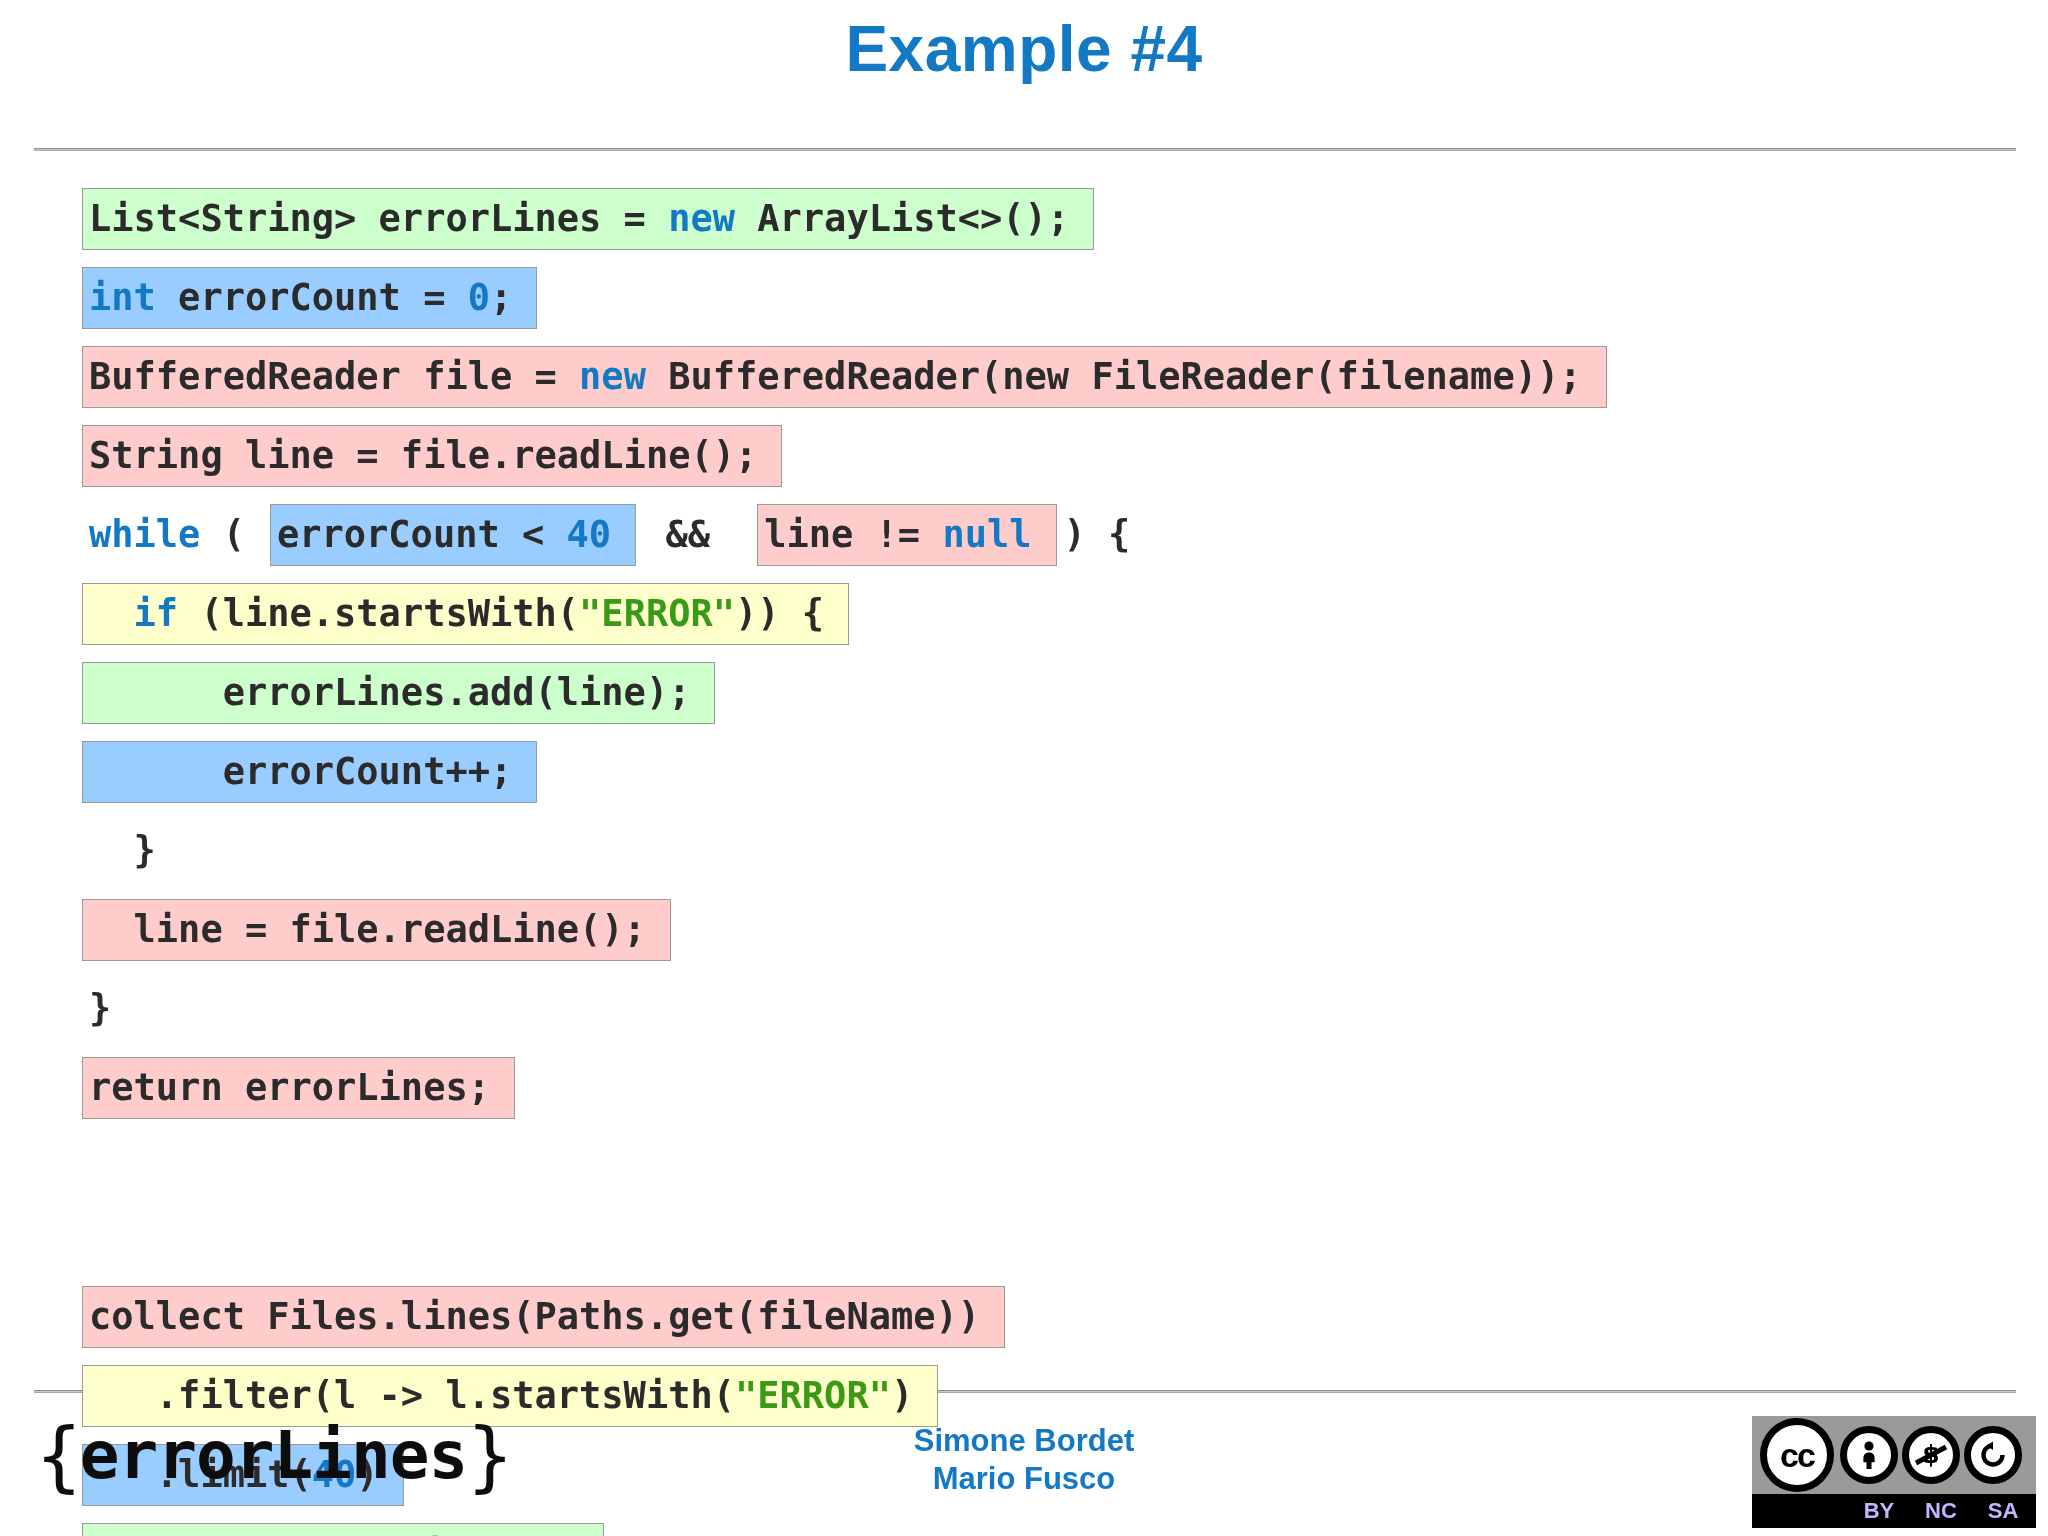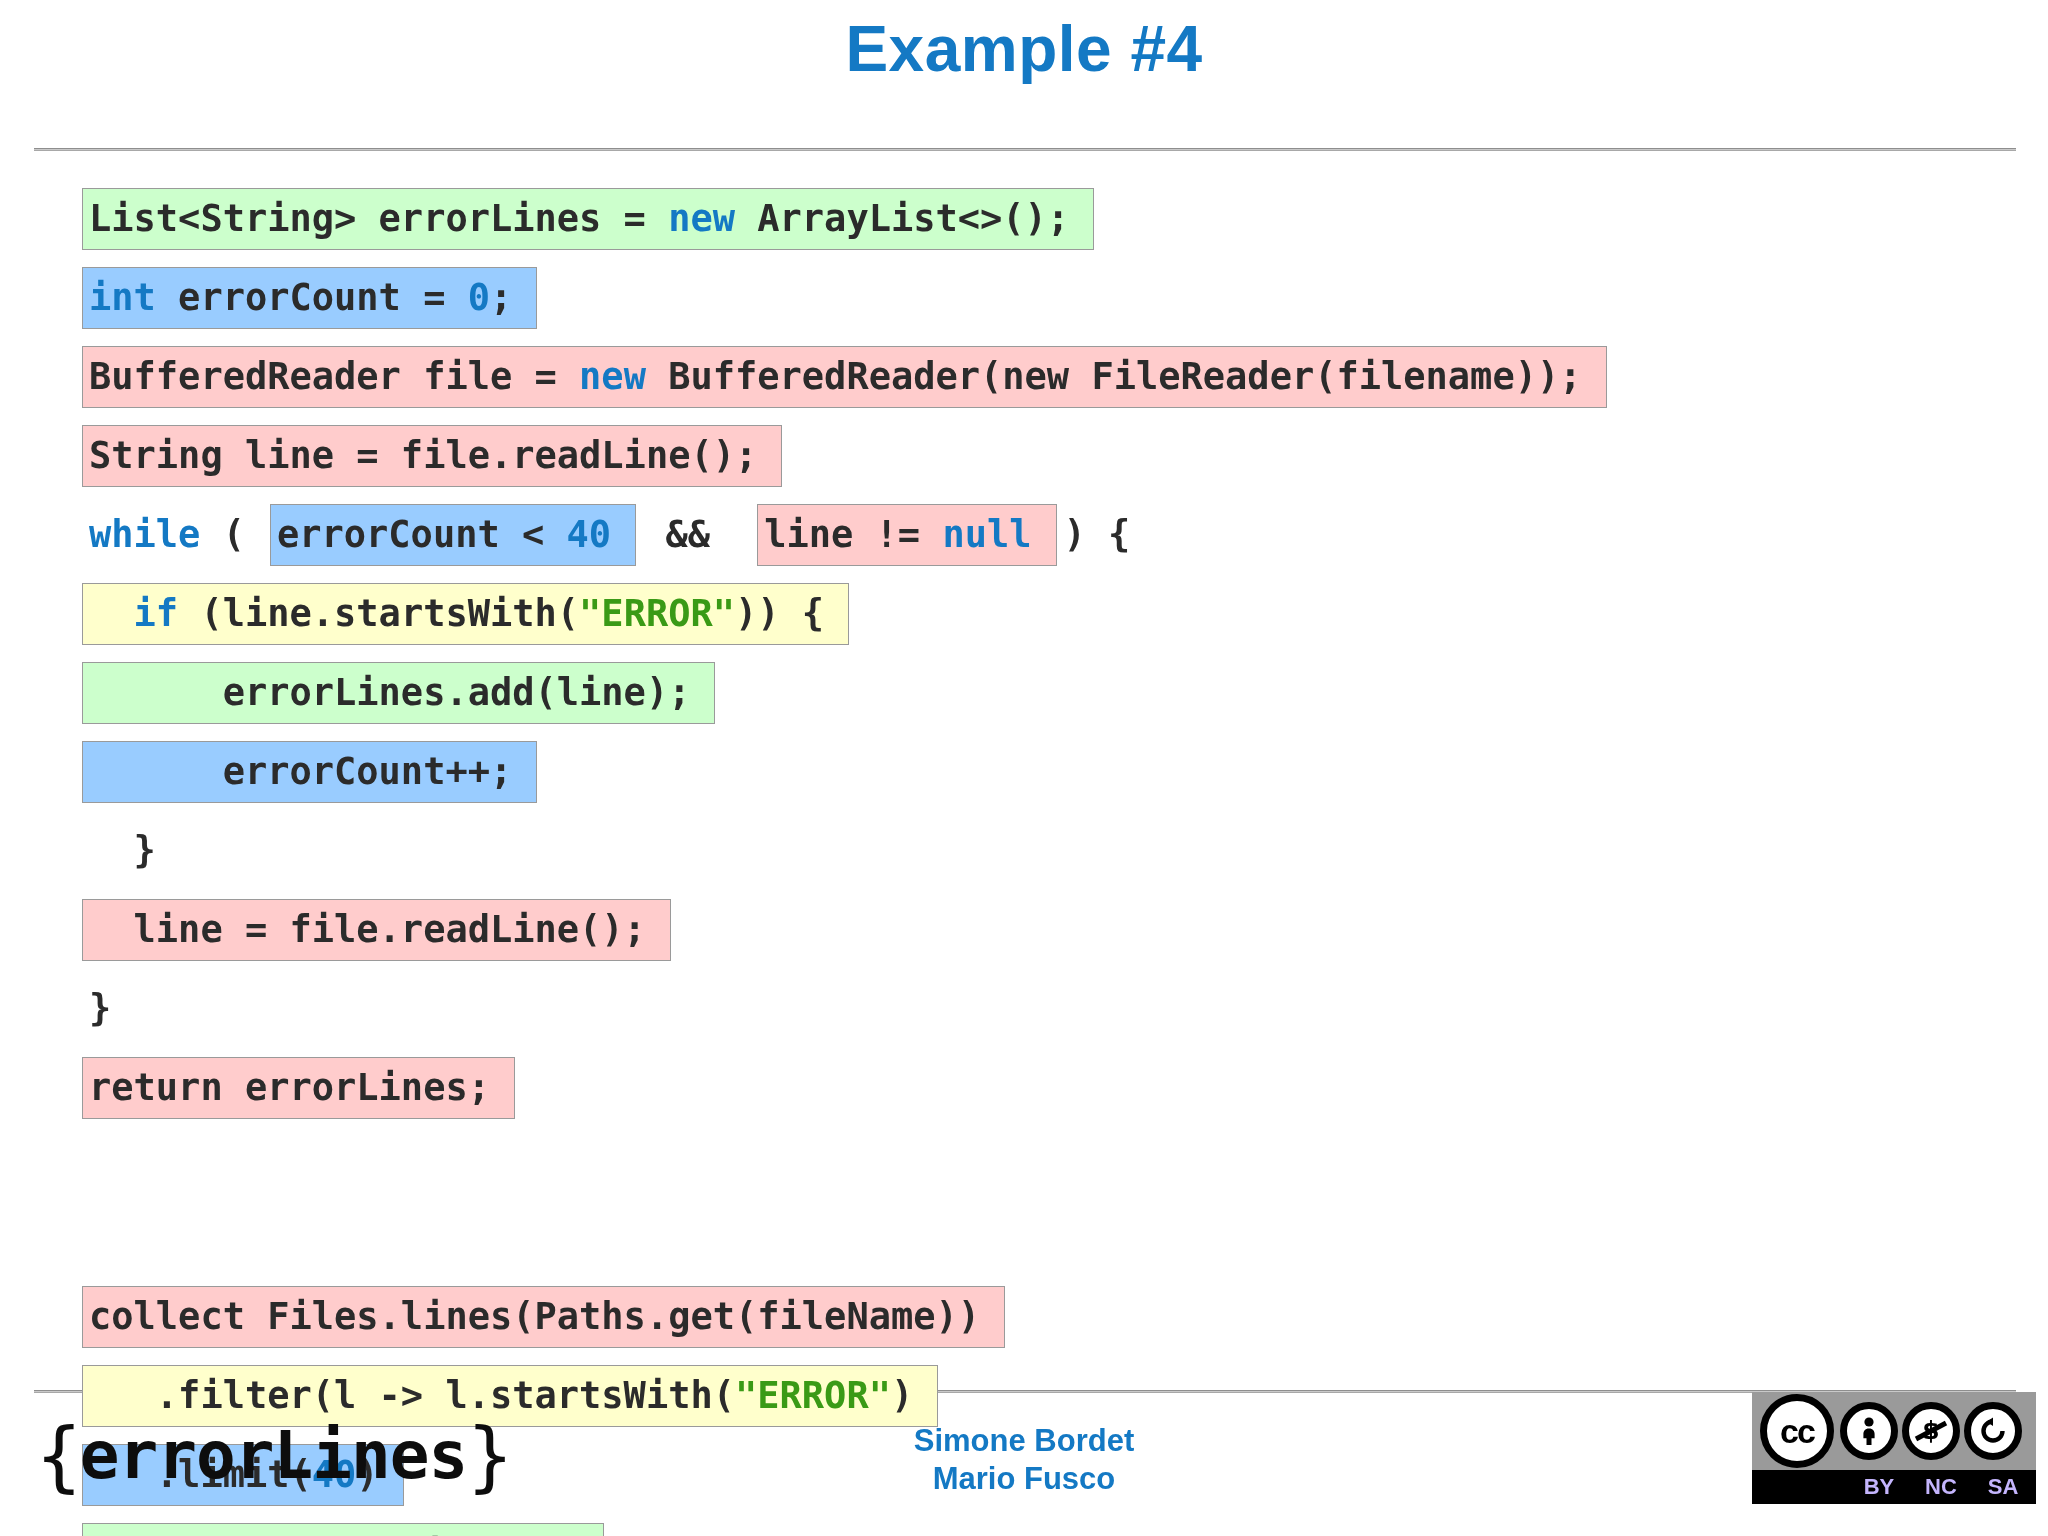--- a/index.html
+++ b/index.html
@@ -119,21 +119,21 @@
     font-family: "Liberation Sans", sans-serif;
     font-weight: bold;
     font-size: 31px;
     line-height: 38px;
   }
 
   
   .cc-badge {
     position: absolute;
     right: 12px;
-    top: 0;
+    top: 24px;
     width: 284px;
     height: 112px;
     background: #9a9a9a;
     box-sizing: border-box;
   }
   .cc-icons {
     position: absolute;
     left: 0; top: 0;
     width: 284px; height: 78px;
     display: flex;

